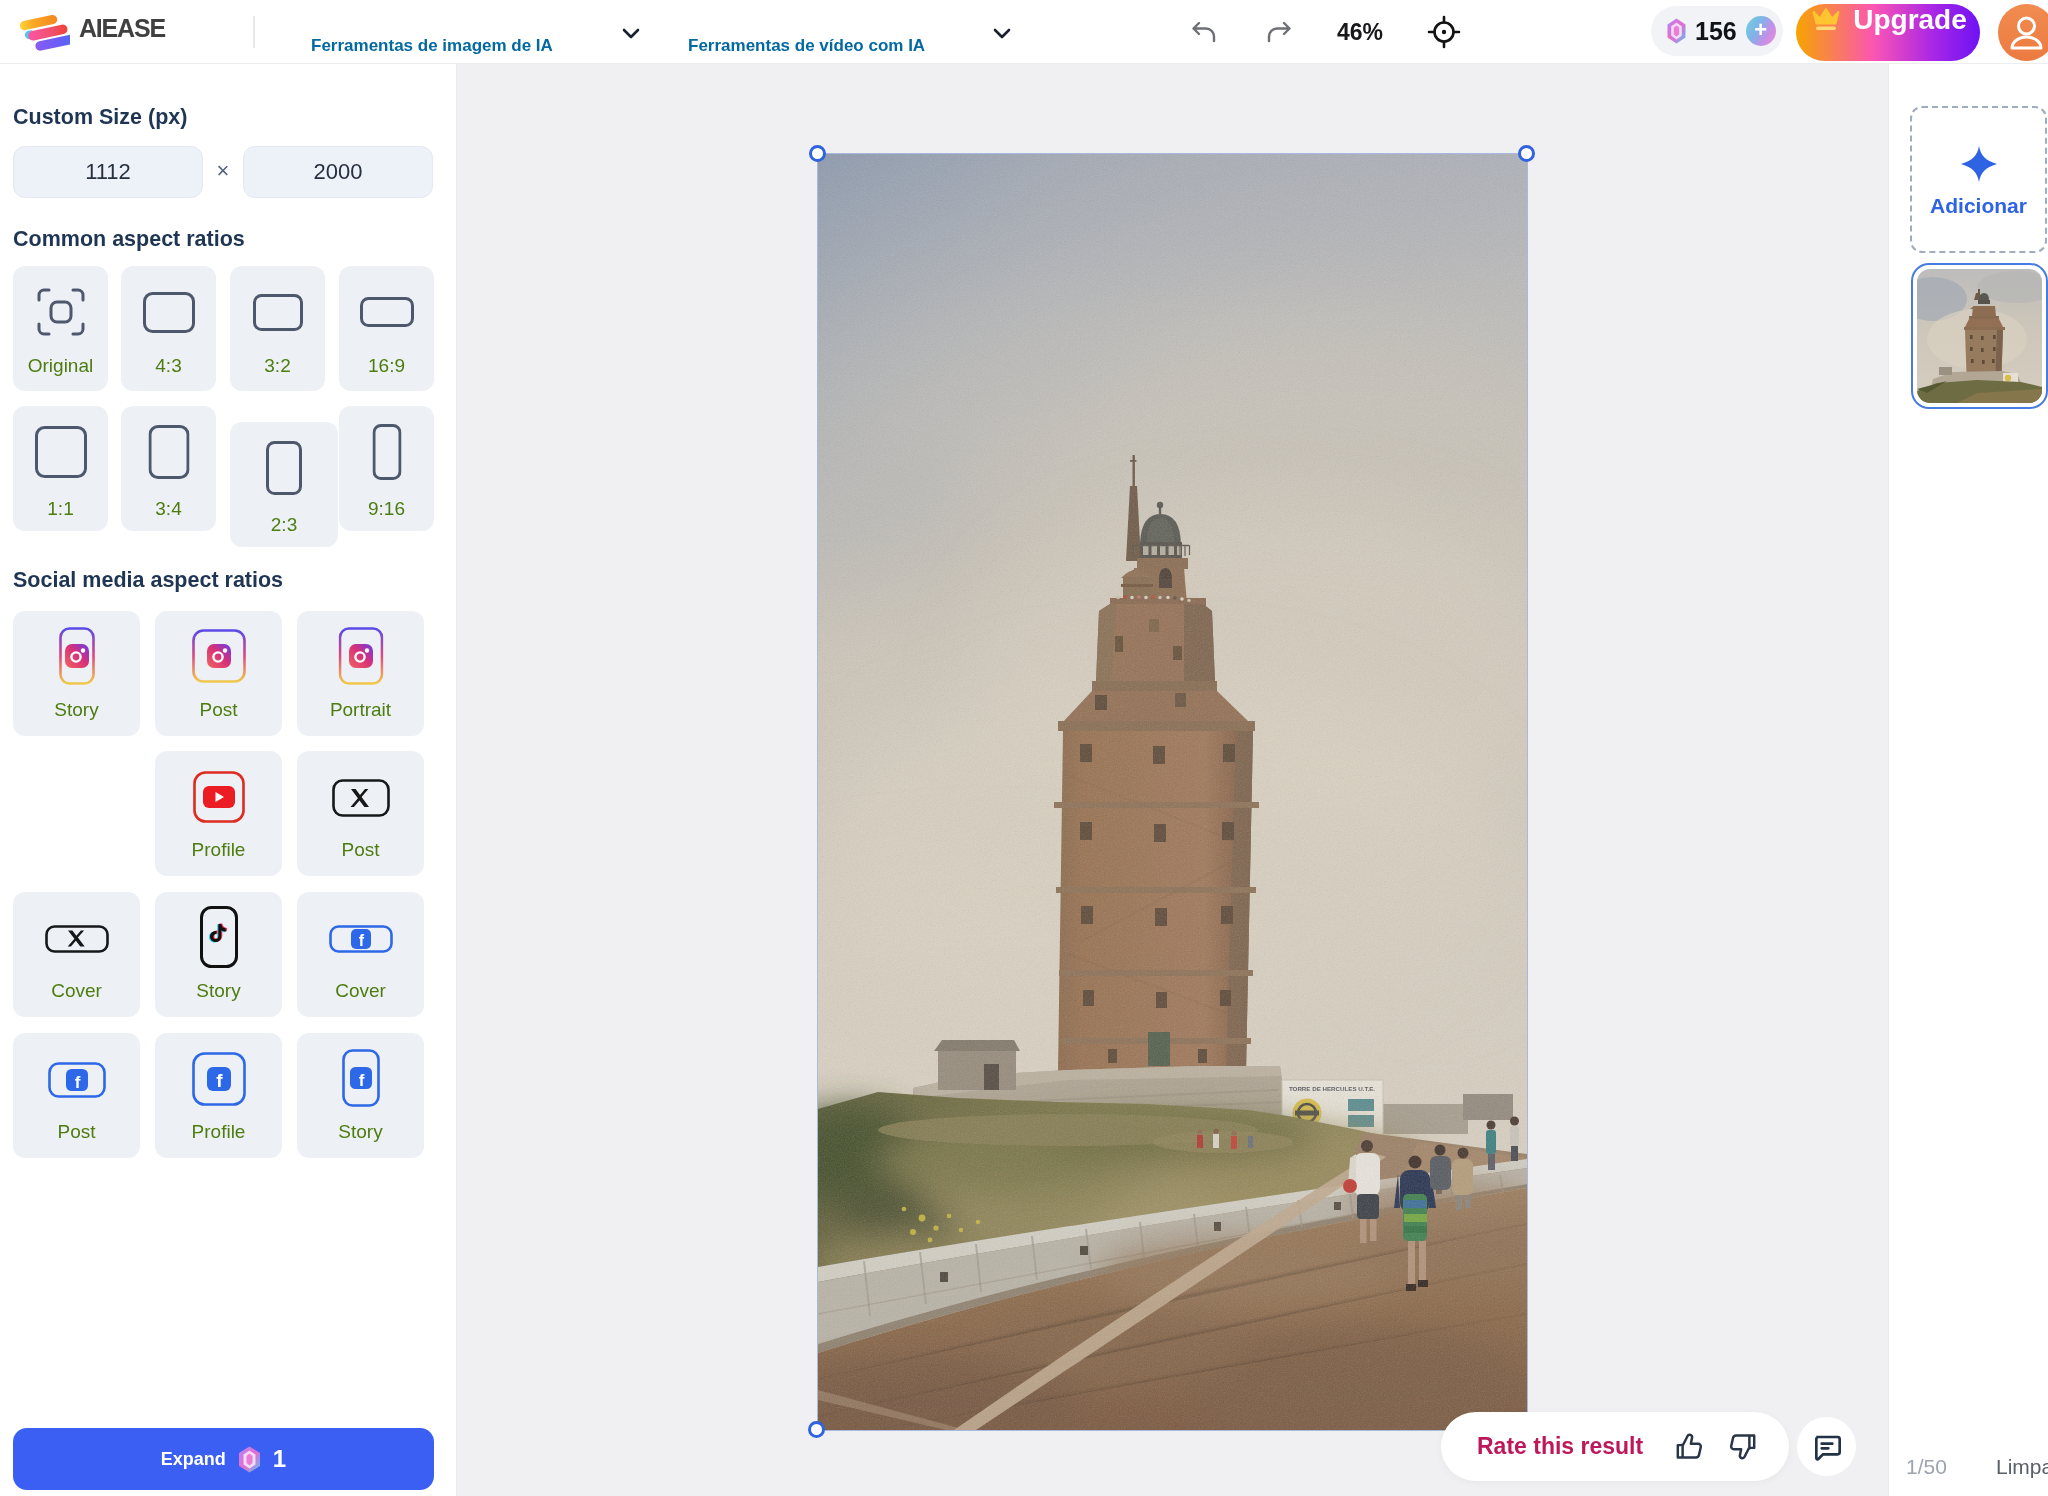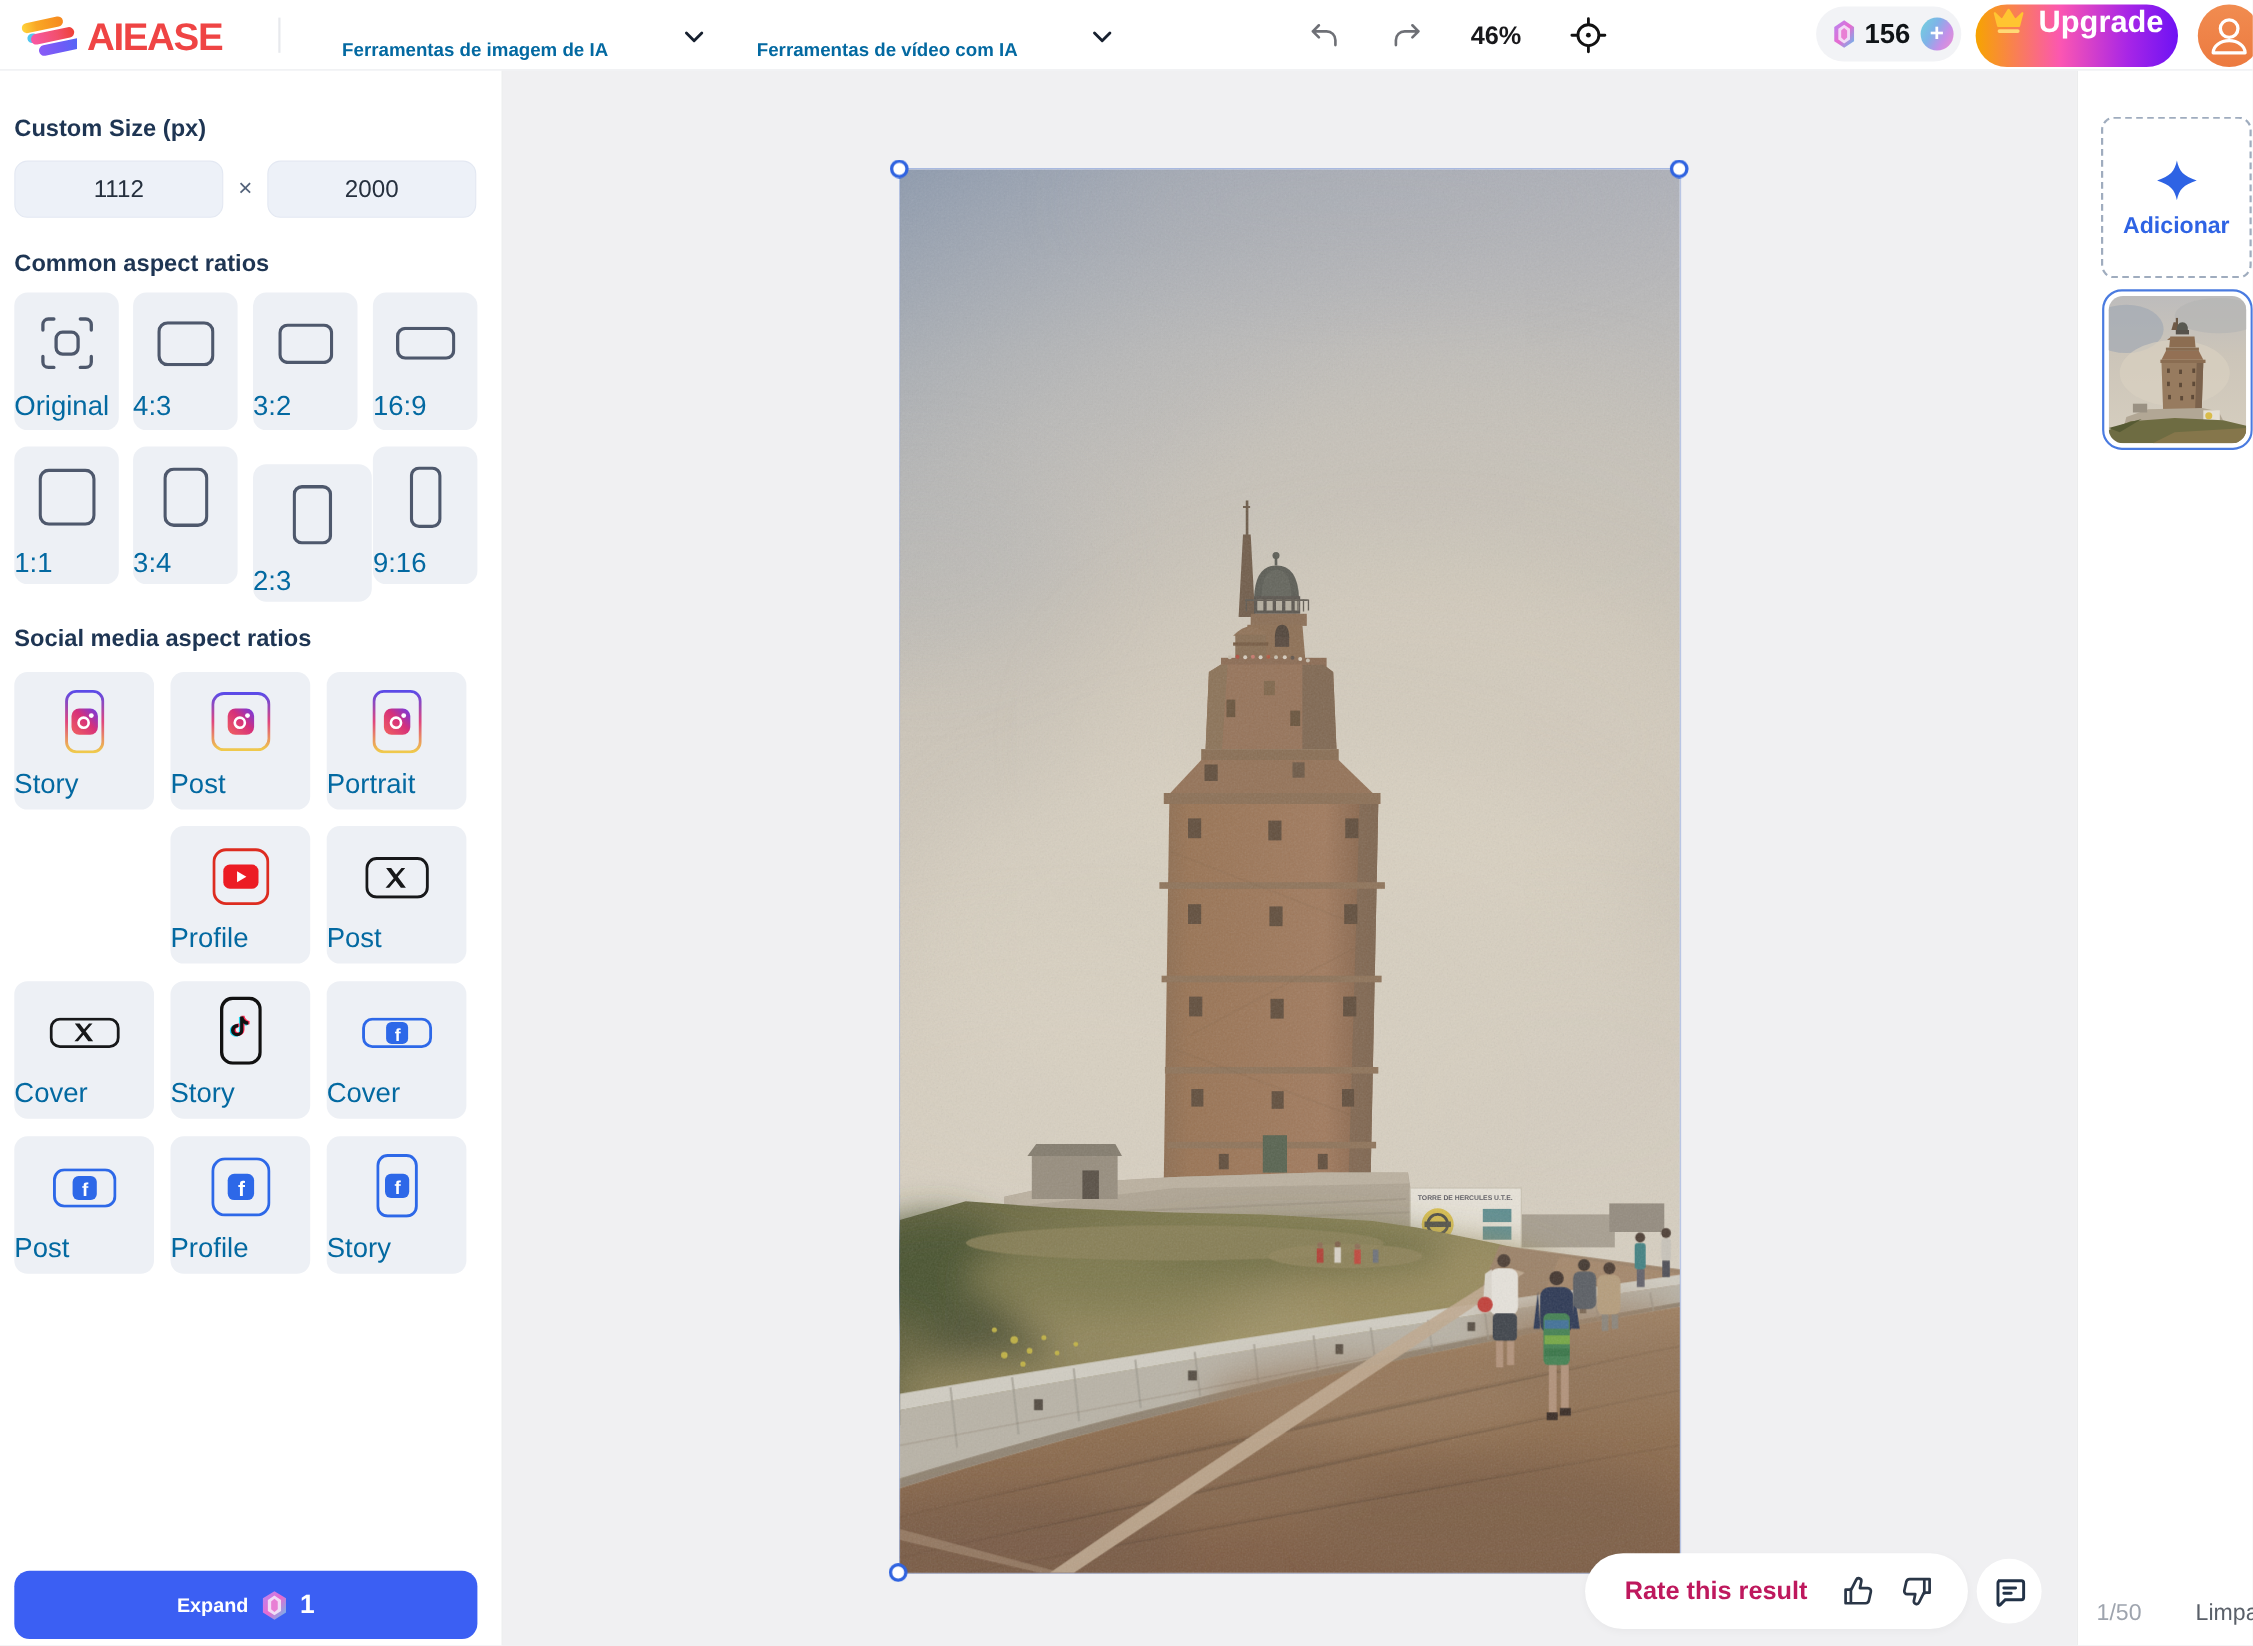--- a/index.html
+++ b/index.html
@@ -2,21 +2,21 @@
 <html><head>
 <meta charset="utf-8">
 <style>
 *{margin:0;padding:0;box-sizing:border-box}
 html,body{width:2048px;height:1496px;overflow:hidden;position:relative;
 font-family:"Liberation Sans",sans-serif;background:#F0F0F2;}
 
 #header{position:absolute;left:0;top:0;width:2048px;height:64px;background:#fff;
 border-bottom:1px solid #ECEDEF;z-index:50}
 #logo{position:absolute;left:14px;top:10px;width:56px;height:44px}
-#brand{position:absolute;left:79px;top:14px;font-size:35px;font-weight:800;color:#ef4444;letter-spacing:-1.2px}
+#brand{position:absolute;left:79px;top:14px;font-size:25px;font-weight:800;color:#404040;letter-spacing:-1.2px}
 #hdiv{position:absolute;left:253px;top:16px;width:2px;height:32px;background:#E7E9ED}
 .menu{position:absolute;top:36px;font-size:17px;font-weight:700;color:#0369a1}
 .chev{position:absolute;top:28px}
 #undo{position:absolute;left:1191px;top:21px}
 #redo{position:absolute;left:1266px;top:21px}
 #zoompct{position:absolute;left:1337px;top:19px;font-size:23px;font-weight:600;color:#18181B}
 #cross{position:absolute;left:1427px;top:15px}
 #gempill{position:absolute;left:1651px;top:6px;width:132px;height:50px;border-radius:25px;
 background:#F2F3F6;display:flex;align-items:center}
 #gemnum{font-size:25px;font-weight:700;color:#101418;margin-left:6px}
@@ -31,21 +31,21 @@
 background:linear-gradient(180deg,#F18C50 0%,#EC7A40 100%)}
 
 #lsb{position:absolute;left:0;top:64px;width:457px;height:1432px;background:#fff;
 border-right:1px solid #E9EAEC;z-index:40}
 .h1{position:absolute;left:13px;font-size:21.5px;font-weight:700;color:#1E3553}
 .inp{position:absolute;top:146px;width:190px;height:52px;background:#EDF1F8;
 border:1px solid #E3E8F2;border-radius:12px;text-align:center;line-height:50px;
 font-size:22px;color:#26303E}
 #xsep{position:absolute;left:210px;top:158px;width:26px;text-align:center;font-size:22px;color:#53627A}
 .card{position:absolute;background:#EDF0F5;border-radius:12px}
-.clabel{position:absolute;width:100%;font-size:25px;color:#0369a1}
+.clabel{position:absolute;width:100%;text-align:center;font-size:19px;color:#4d7c0f}
 .cicon{position:absolute;left:50%;transform:translateX(-50%)}
 #expand{position:absolute;left:13px;top:1364px;width:421px;height:62px;border-radius:14px;
 background:#3B5FF3;display:flex;align-items:center;justify-content:center;gap:11px}
 #expand b{color:#fff;font-size:18px;font-weight:700}
 #expand i{color:#fff;font-size:24px;font-weight:700;font-style:normal}
 
 #rsb{position:absolute;left:1888px;top:64px;width:160px;height:1432px;background:#fff;
 border-left:1px solid #E9EAEC;z-index:40}
 #addbox{position:absolute;left:1910px;top:106px;width:137px;height:147px;border:2px dashed #9FACBE;
 border-radius:12px;z-index:41;text-align:center}

